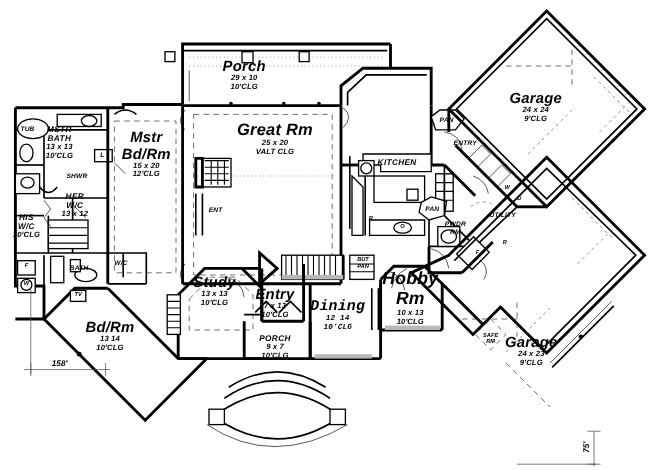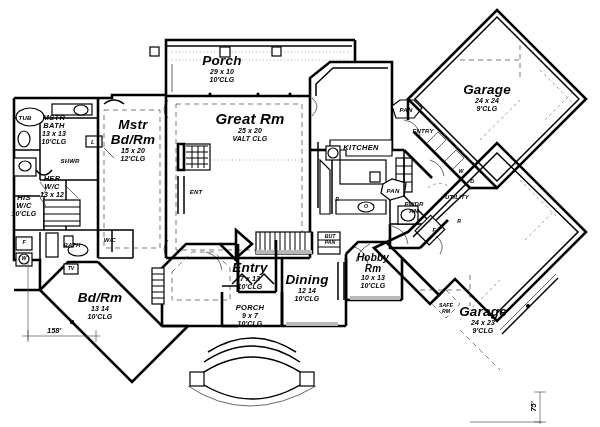--- a/index.html
+++ b/index.html
@@ -5,21 +5,21 @@
   html,body{margin:0;padding:0;background:#ffffff;}
   body{width:600px;height:427px;overflow:hidden;font-family:"Liberation Sans",sans-serif;}
   #plan{position:relative;width:552px;height:427px;background:#fff;}
   svg{position:absolute;left:0;top:0;}
   .lbl{position:absolute;color:#000;text-align:center;white-space:nowrap;
        font-family:"Liberation Sans",sans-serif;pointer-events:none;}
   
   .room-name{font-style:italic;font-weight:bold;letter-spacing:.2px;}
   .rn-xl{font-size:15px;}
   .rn-lg{font-size:13.5px;}
-  .rn-md{font-size:10px;}
+  .rn-md{font-size:16px;}
   .dim{font-size:7px;font-weight:bold;font-style:italic;letter-spacing:.1px;line-height:7.6px;}
   .cap{font-size:7.5px;font-weight:bold;font-style:italic;letter-spacing:.3px;line-height:8px;}
   .cap-sm{font-size:6px;font-weight:bold;font-style:italic;letter-spacing:.2px;line-height:6.6px;}
   .cap-xs{font-size:5.2px;font-weight:bold;font-style:italic;line-height:5.8px;}
   .dimension{font-size:7.5px;font-weight:bold;font-style:italic;}
   .rot90{transform:rotate(-90deg);transform-origin:center center;}
   .ctr{transform:translate(-50%,-50%);}
 </style>
 </head>
 <body>
@@ -315,52 +315,57 @@
   <div class="dim">12'CLG</div>
 </div>
 
 <div class="lbl ctr" style="left:54px;top:130px;">
   <div class="cap">MSTR</div>
   <div class="cap">BATH</div>
   <div class="dim">13 x 13</div>
   <div class="dim">10'CLG</div>
 </div>
 
-<div class="lbl ctr" style="left:52px;top:187px;">
+<div class="lbl ctr" style="left:68px;top:187px;">
   <div class="cap">HER</div>
   <div class="cap">W/C</div>
   <div class="dim">13 x 12</div>
 </div>
 
 <div class="lbl ctr" style="left:24px;top:206px;text-align:center;">
   <div class="cap">HIS</div>
   <div class="cap">W/C</div>
   <div class="dim">10'CLG</div>
 </div>
 
 <div class="lbl ctr" style="left:100px;top:305px;">
   <div class="room-name rn-lg">Bd/Rm</div>
   <div class="dim">13  14</div>
   <div class="dim">10'CLG</div>
 </div>
 
+<div class="lbl ctr" style="left:195px;top:264px;">
+  <div class="room-name rn-lg">Study</div>
+  <div class="dim">13 x 13</div>
+  <div class="dim">10'CLG</div>
+</div>
 
 <div class="lbl ctr" style="left:250px;top:275px;">
   <div class="room-name rn-lg">Entry</div>
   <div class="dim">7 x 13</div>
   <div class="dim">10'CLG</div>
 </div>
 
 <div class="lbl ctr" style="left:250px;top:316px;">
   <div class="cap">PORCH</div>
   <div class="dim">9 x 7</div>
   <div class="dim">10'CLG</div>
 </div>
 
-<div class="lbl ctr" style="left:307px;top:287px;">
+<div class="lbl ctr" style="left:307px;top:287px;font-family:Liberation Mono, monospace;">
   <div class="room-name rn-lg">Dining</div>
   <div class="dim">12   14</div>
   <div class="dim">10'CLG</div>
 </div>
 
 <div class="lbl ctr" style="left:373px;top:271px;">
   <div class="room-name rn-md">Hobby</div>
   <div class="room-name rn-md">Rm</div>
   <div class="dim">10 x 13</div>
   <div class="dim">10'CLG</div>

